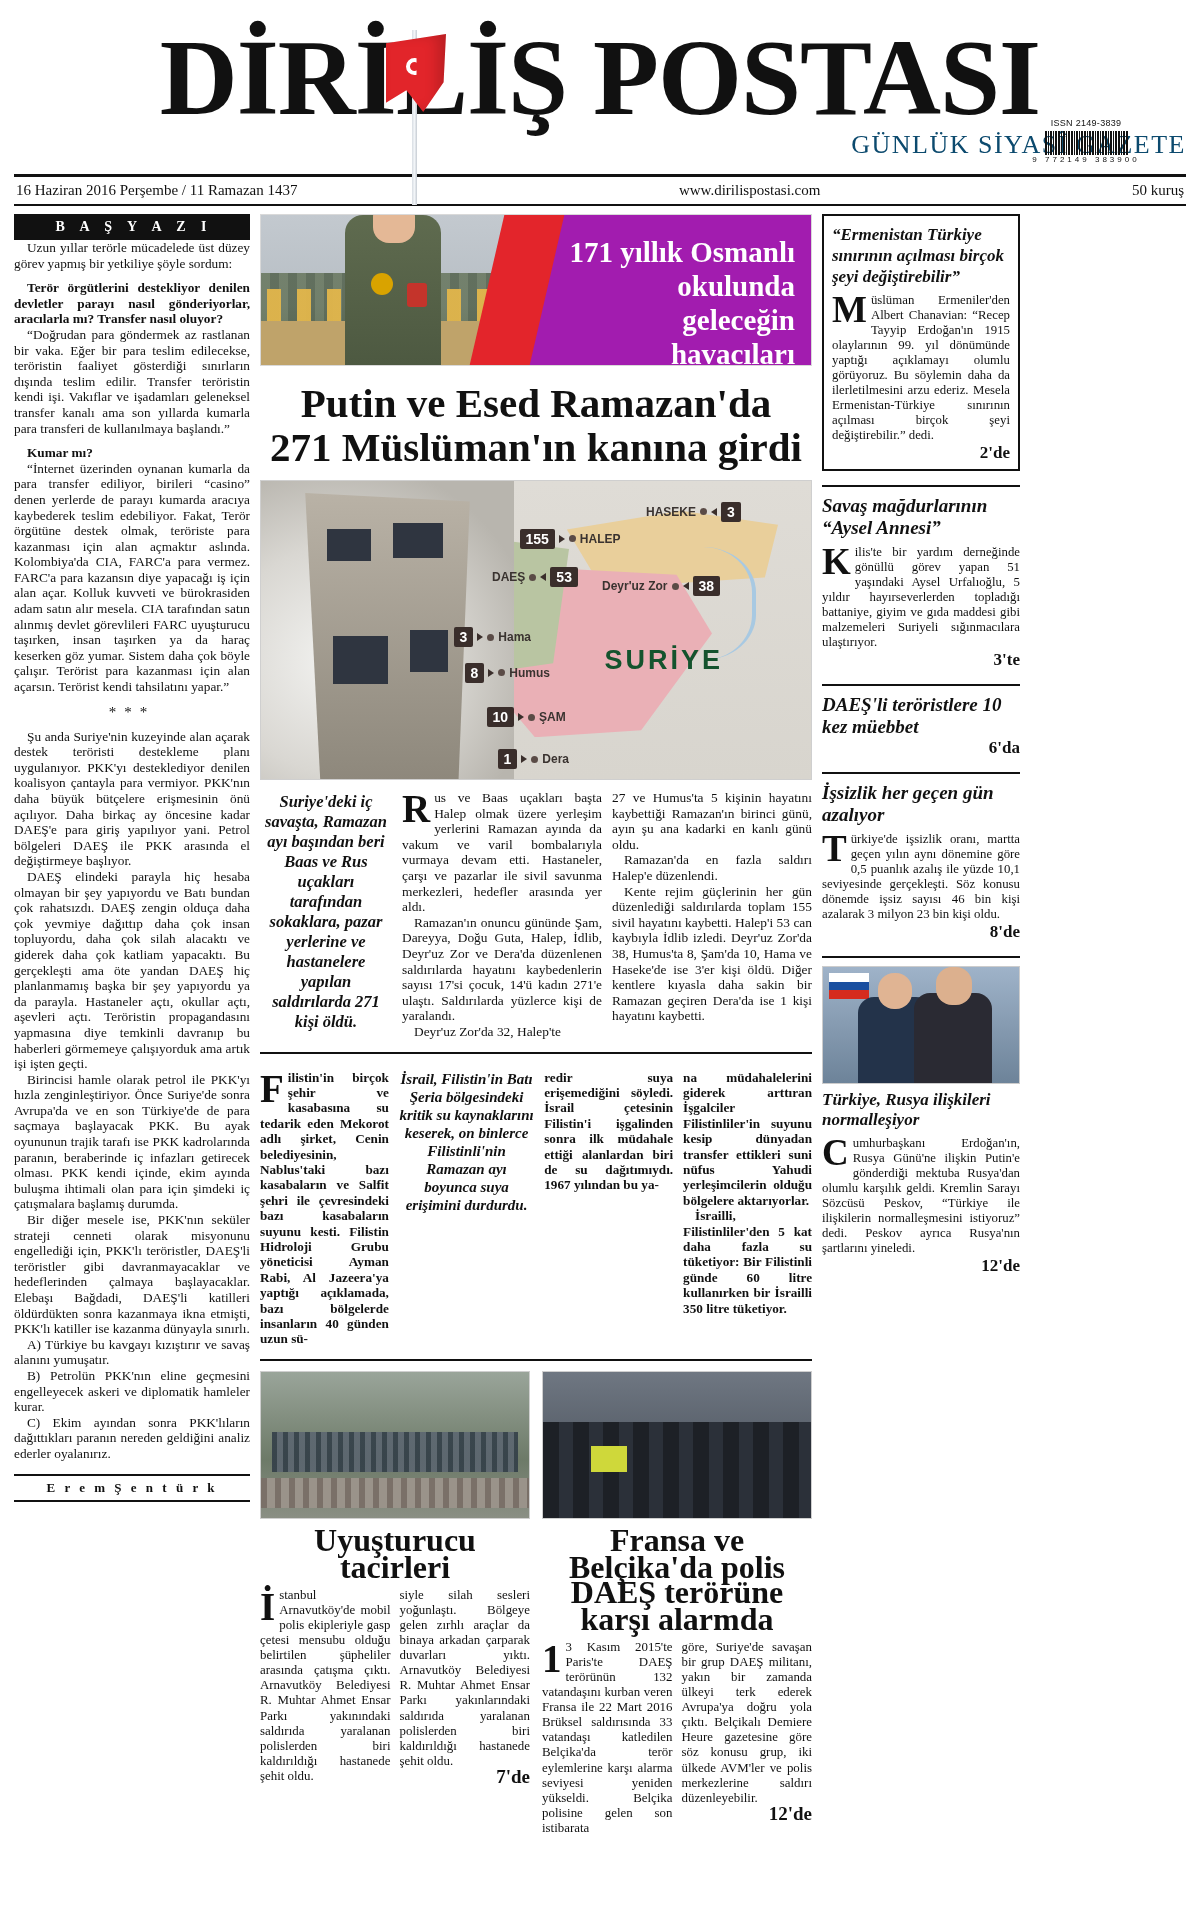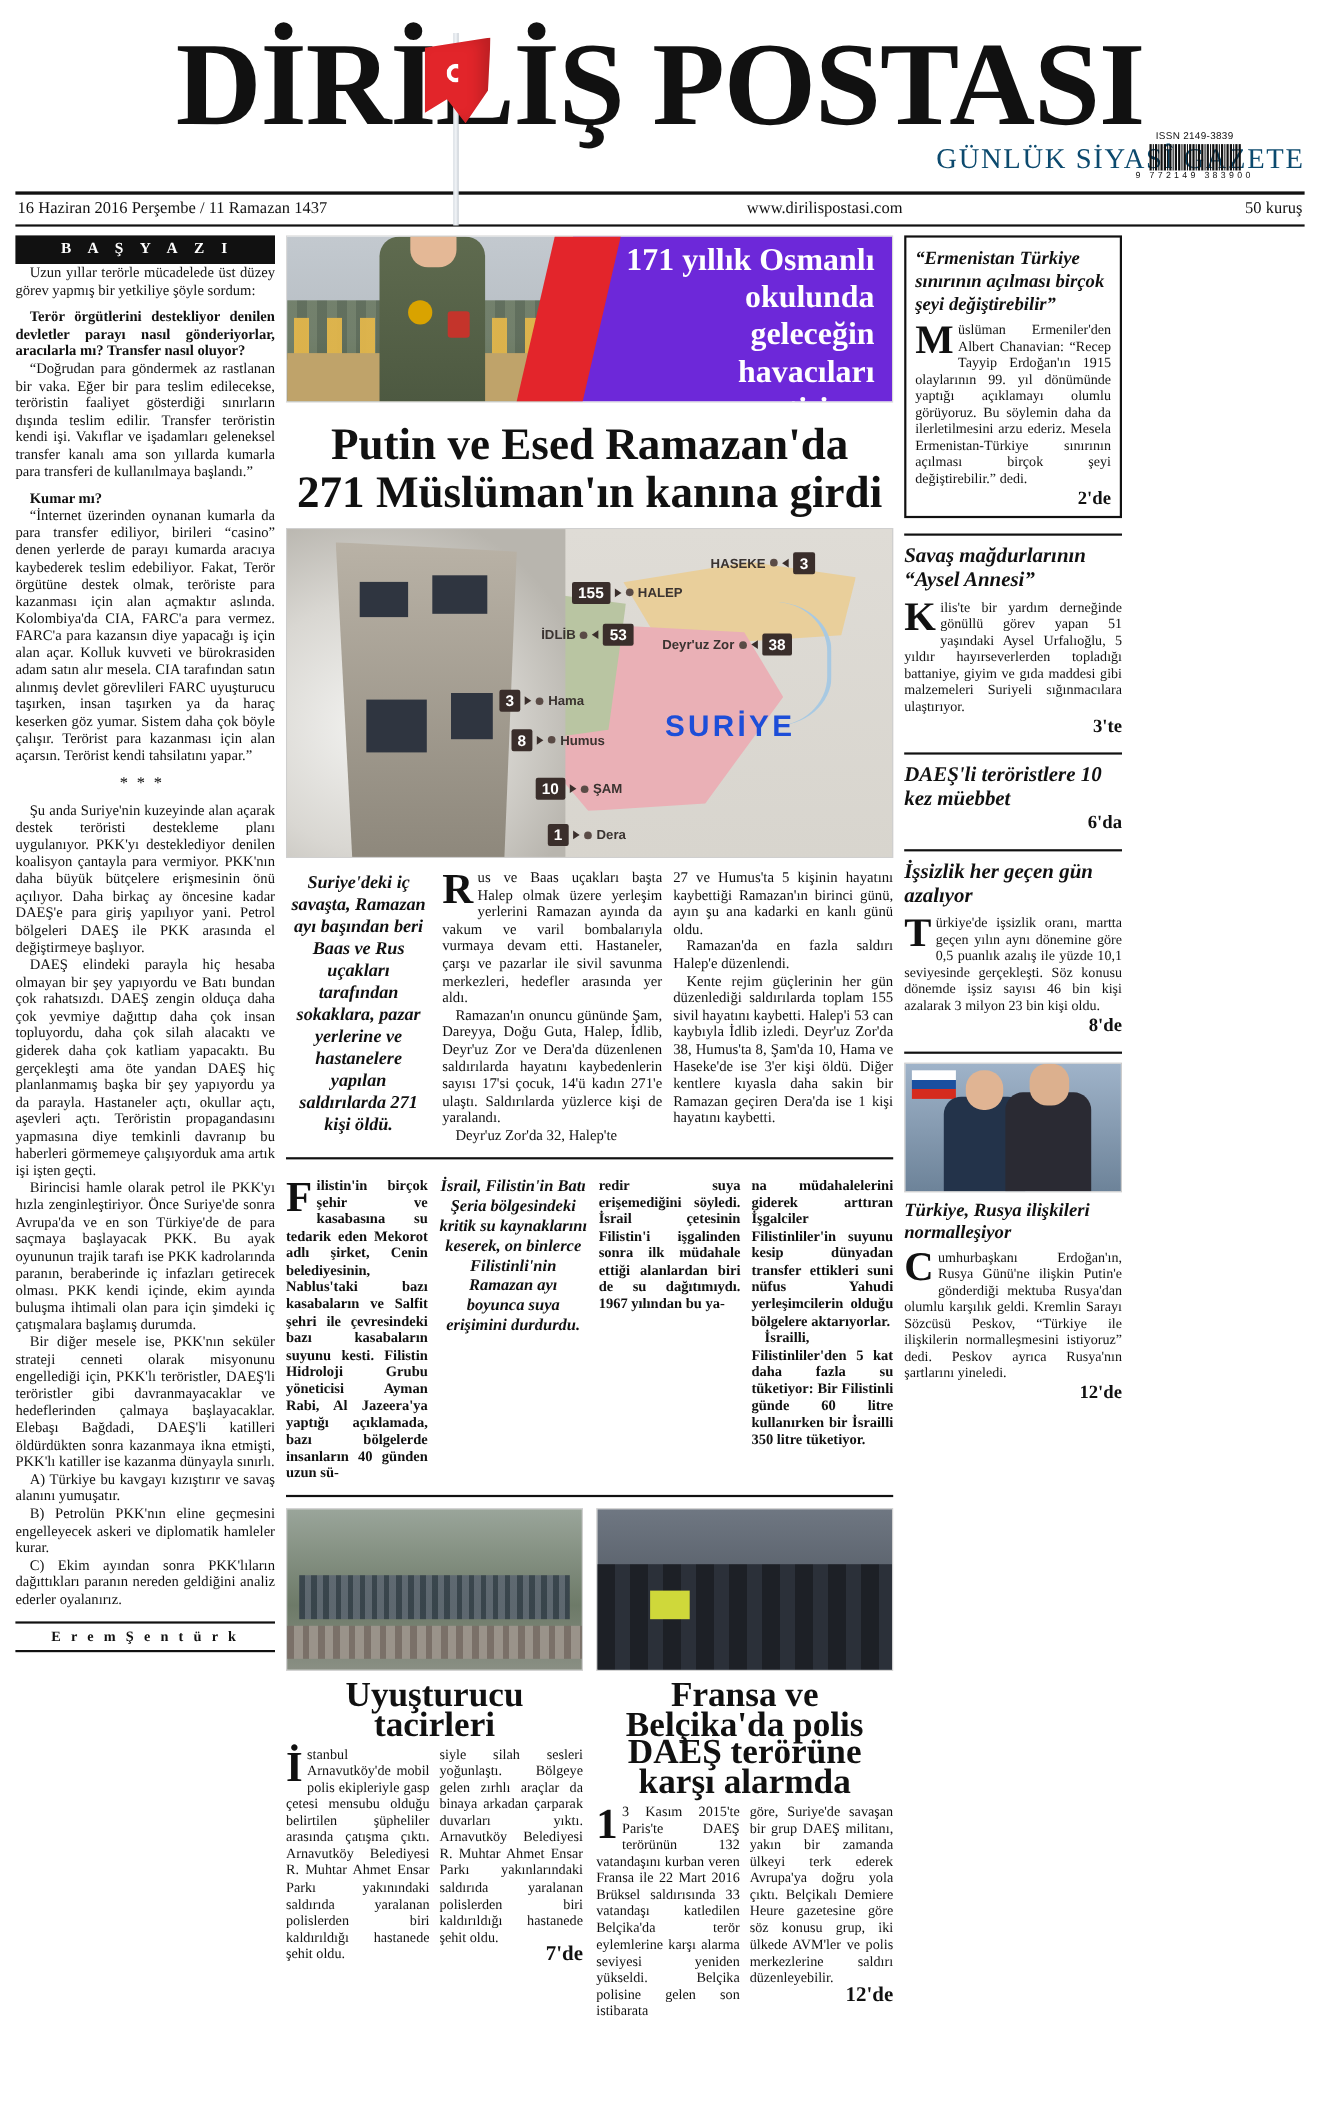--- a/index.html
+++ b/index.html
@@ -119,22 +119,22 @@
     position: absolute; left: 84px; bottom: 0; width: 96px; height: 150px;
     background: linear-gradient(#5f6b4f,#4d5941); border-radius: 18px 18px 0 0;
   }
   .promo-photo .boy:before {
     content:""; position:absolute; left:28px; top:-18px; width:42px; height:46px;
     background:#e4b896; border-radius: 20px 20px 16px 16px;
   }
   .promo-photo .patch1 { position:absolute; left:110px; bottom:70px; width:22px; height:22px; background:#d9a300; border-radius:50%; }
   .promo-photo .patch2 { position:absolute; left:146px; bottom:58px; width:20px; height:24px; background:#c4342b; border-radius:3px; }
   .promo-red {
-    flex: 1; background: #6d28d9; color: #fff; position: relative;
-    padding: 4px 16px 10px 40px;
+    flex: 1; background: #a21caf; color: #fff; position: relative;
+    padding: 20px 16px 10px 40px;
   }
   .promo-red:before {
     content:""; position:absolute; left:-34px; top:0; width:60px; height:100%;
     background:#e3252b; transform: skewX(-13deg);
   }
   .promo-h {
     position: relative; font-weight: bold; font-size: 29px; line-height: 34px;
     text-align: right; font-family: "Liberation Serif", serif;
   }
 
@@ -176,21 +176,21 @@
     background:#e9cf9b;
     clip-path: polygon(4% 24%, 56% 0, 100% 18%, 94% 86%, 20% 100%);
   }
   .lead-photo .river {
     position:absolute; right:10%; top:22%; width:24%; height:38%;
     border-right: 4px solid #a8c9e2; border-radius: 40%;
   }
   .lead-photo .syriye {
     position:absolute; right:16%; top:55%;
     font-family:"Liberation Sans",sans-serif; font-weight:bold; font-size:27px;
-    color:#1d4ed8; letter-spacing:3px;
+    color:#14532d; letter-spacing:3px;
   }
   .mk { position: absolute; display:flex; align-items:center; gap:4px;
         font-family:"Liberation Sans", sans-serif; font-size:12px; font-weight:bold; color:#3a3330;}
   .mk .box { background:#3a2e2b; color:#fff; padding:2px 6px; font-size:14px; border-radius:2px; }
   .mk .dot { width:7px; height:7px; background:#5a4b46; border-radius:50%; display:inline-block; }
   .mk .arr { width:0;height:0;border-top:4px solid transparent;border-bottom:4px solid transparent; }
   .mk .arr.r { border-left:6px solid #3a2e2b; }
   .mk .arr.l { border-right:6px solid #3a2e2b; }
 
   .lead-body { display: flex; gap: 10px; margin-top: 10px; }
@@ -373,21 +373,21 @@
         <div class="win" style="left:13%;top:52%;width:10%;height:16%"></div>
         <div class="win" style="left:27%;top:50%;width:7%;height:14%"></div>
 
         <div class="mk" style="left:47%;top:16%">
           <span class="box">155</span>
           <span class="arr r"></span>
             <span class="dot"></span>
           <span>HALEP</span>
         </div>
         <div class="mk" style="left:42%;top:29%">
-          <span>İDLİB</span>
+          <span>DAEŞ</span>
           <span class="dot"></span>
             <span class="arr l"></span>
           <span class="box">53</span>
         </div>
         <div class="mk" style="left:70%;top:7%">
           <span>HASEKE</span>
           <span class="dot"></span>
             <span class="arr l"></span>
           <span class="box">3</span>
         </div>

